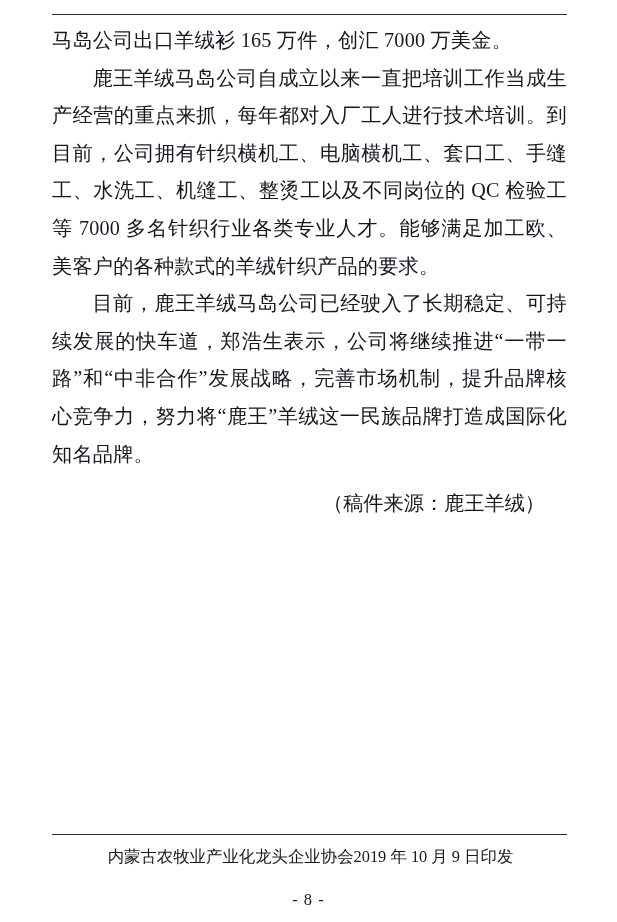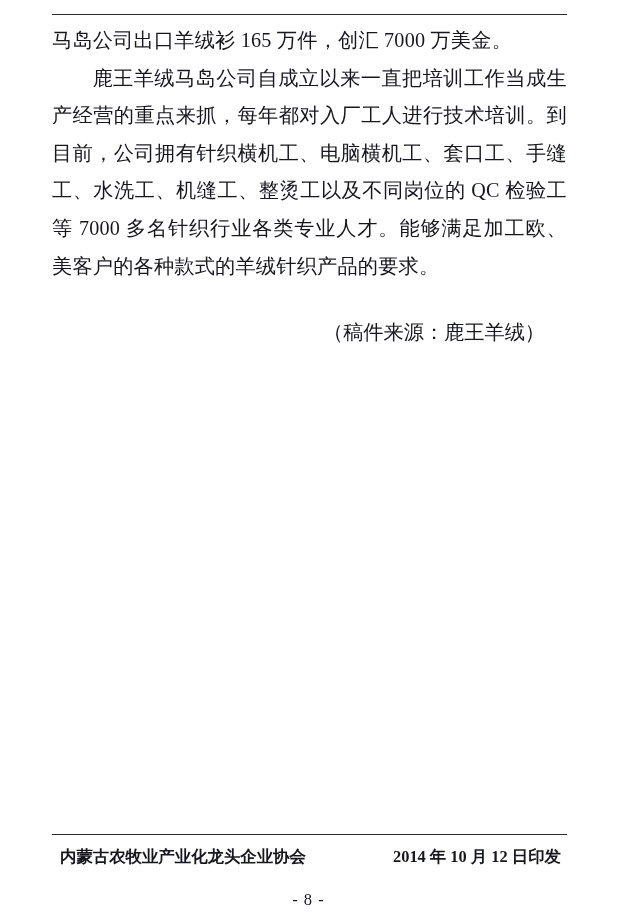--- a/index.html
+++ b/index.html
@@ -40,47 +40,46 @@
     line-height: 37.6px;
     text-align: justify;
     text-justify: inter-ideograph;
     letter-spacing: 0.2px;
     color: #171720;
   }
   p.indent {
     text-indent: 2em;
   }
   .signature {
-    margin-top: 29px;
+    margin-top: 12px;
     font-size: 20.2px;
     line-height: 37.6px;
     text-align: right;
     padding-right: 22px;
     color: #171720;
   }
   .footer-wrap {
     position: absolute;
     left: 52px;
     right: 50px;
     bottom: 52px;
   }
   .footer-rule {
     height: 1px;
     background: #2a2a2a;
     margin-bottom: 9px;
   }
   .footer-row {
     display: flex;
-    justify-content: space-between;
+    justify-content: center;
     align-items: baseline;
     font-size: 16.4px;
     line-height: 26px;
     color: #171720;
     padding: 0 6px 0 8px;
-    font-weight: bold;
   }
   .pagenum {
     position: absolute;
     left: 0;
     right: 0;
     bottom: 12px;
     text-align: center;
     font-size: 16.5px;
     color: #171720;
     letter-spacing: 1px;
@@ -89,26 +88,27 @@
 </head>
 <body>
 
 <div class="page">
 
   <div class="top-rule"></div>
 
   <div class="content">
     <p class="para">马岛公司出口羊绒衫 165 万件，创汇 7000 万美金。</p>
     <p class="para indent">鹿王羊绒马岛公司自成立以来一直把培训工作当成生产经营的重点来抓，每年都对入厂工人进行技术培训。到目前，公司拥有针织横机工、电脑横机工、套口工、手缝工、水洗工、机缝工、整烫工以及不同岗位的 QC 检验工等 7000 多名针织行业各类专业人才。能够满足加工欧、美客户的各种款式的羊绒针织产品的要求。</p>
+    <p class="para indent">目前，鹿王羊绒马岛公司已经驶入了长期稳定、可持续发展的快车道，郑浩生表示，公司将继续推进“一带一路”和“中非合作”发展战略，完善市场机制，提升品牌核心竞争力，努力将“鹿王”羊绒这一民族品牌打造成国际化知名品牌。</p>
     <div class="signature">（稿件来源：鹿王羊绒）</div>
   </div>
 
   <div class="footer-wrap">
     <div class="footer-rule"></div>
     <div class="footer-row">
       <span>内蒙古农牧业产业化龙头企业协会</span>
-      <span>2014 年 10 月 12 日印发</span>
+      <span>2019 年 10 月 9 日印发</span>
     </div>
   </div>
 
   <div class="pagenum">- 8 -</div>
 
 </div>
 
 </body></html>

